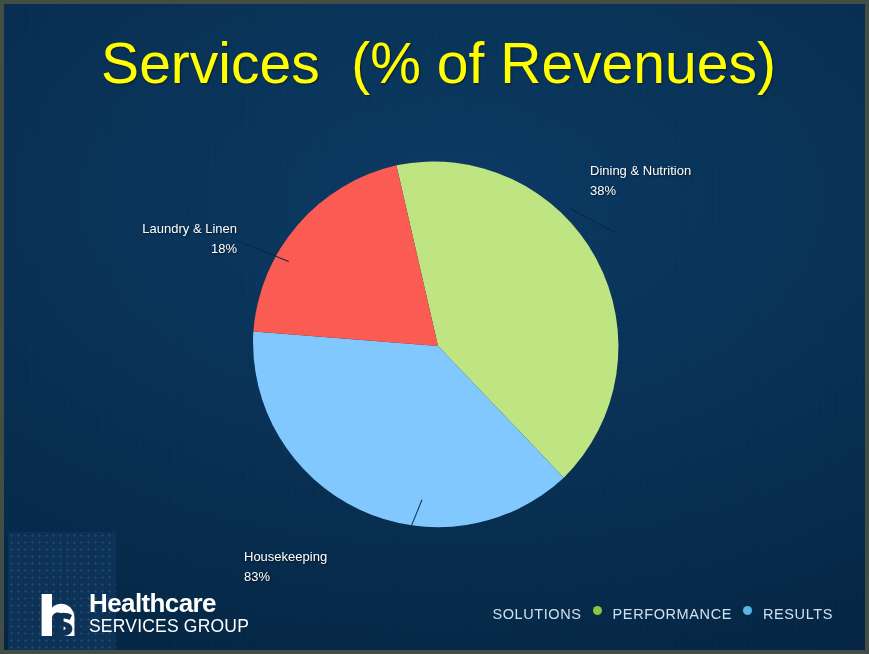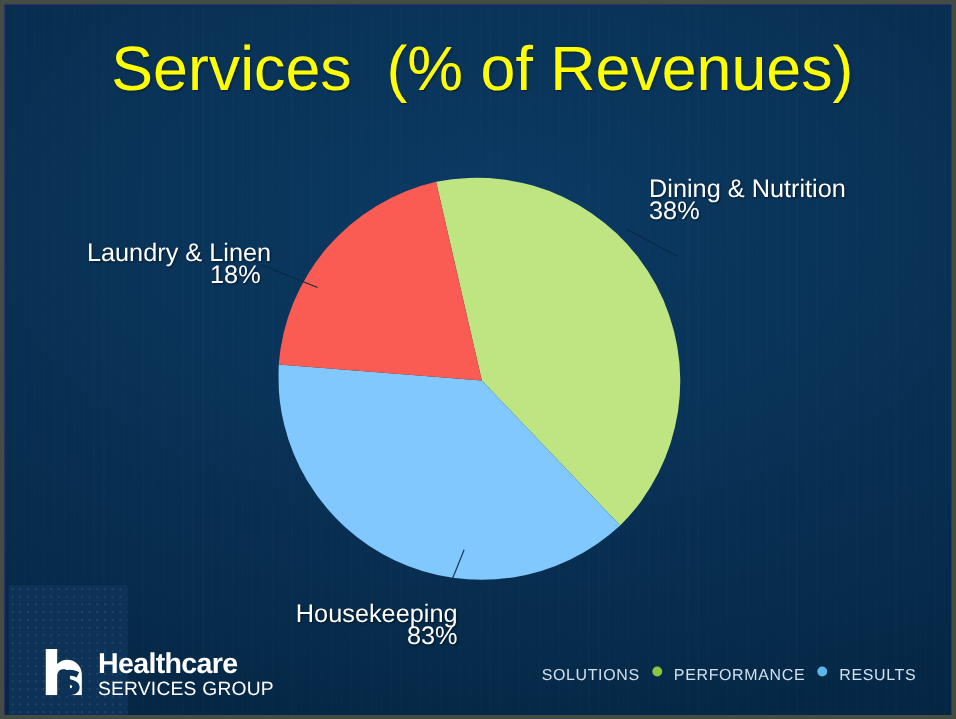--- a/index.html
+++ b/index.html
@@ -80,47 +80,47 @@
     top: 157px;
     width: 370px;
     height: 370px;
   }
   #pie-svg { display: block; }
 
   
   .pie-label {
     position: absolute;
     color: #ffffff;
-    font-size: 23px;
+    font-size: 13px;
     line-height: 20px;
     text-shadow: 1px 1px 2px rgba(0,0,0,0.55);
     white-space: nowrap;
   }
   .pie-label .pct { display: block; }
 
   #label-dining   { left: 586px; top: 157px; text-align: left; }
   #label-laundry  { left: 75px;  top: 215px; width: 158px; text-align: right; }
-  #label-house    { left: 252px; top: 543px; width: 160px; text-align: right; }
+  #label-house    { left: 240px; top: 543px; width: 160px; text-align: left; }
 
   
   .leader {
     position: absolute;
     background: #0a2740;
     height: 1px;
     transform-origin: 0 0;
     opacity: 0.95;
   }
 
   
   #logo {
     position: absolute;
     left: 36px;
     top: 586px;
     display: flex;
-    align-items: flex-start;
+    align-items: flex-end;
     gap: 9px;
   }
   #logo-mark { width: 40px; height: 42px; display: block; }
   #logo-text {
     display: flex;
     flex-direction: column;
     justify-content: center;
     line-height: 1;
   }
   #logo-name {

